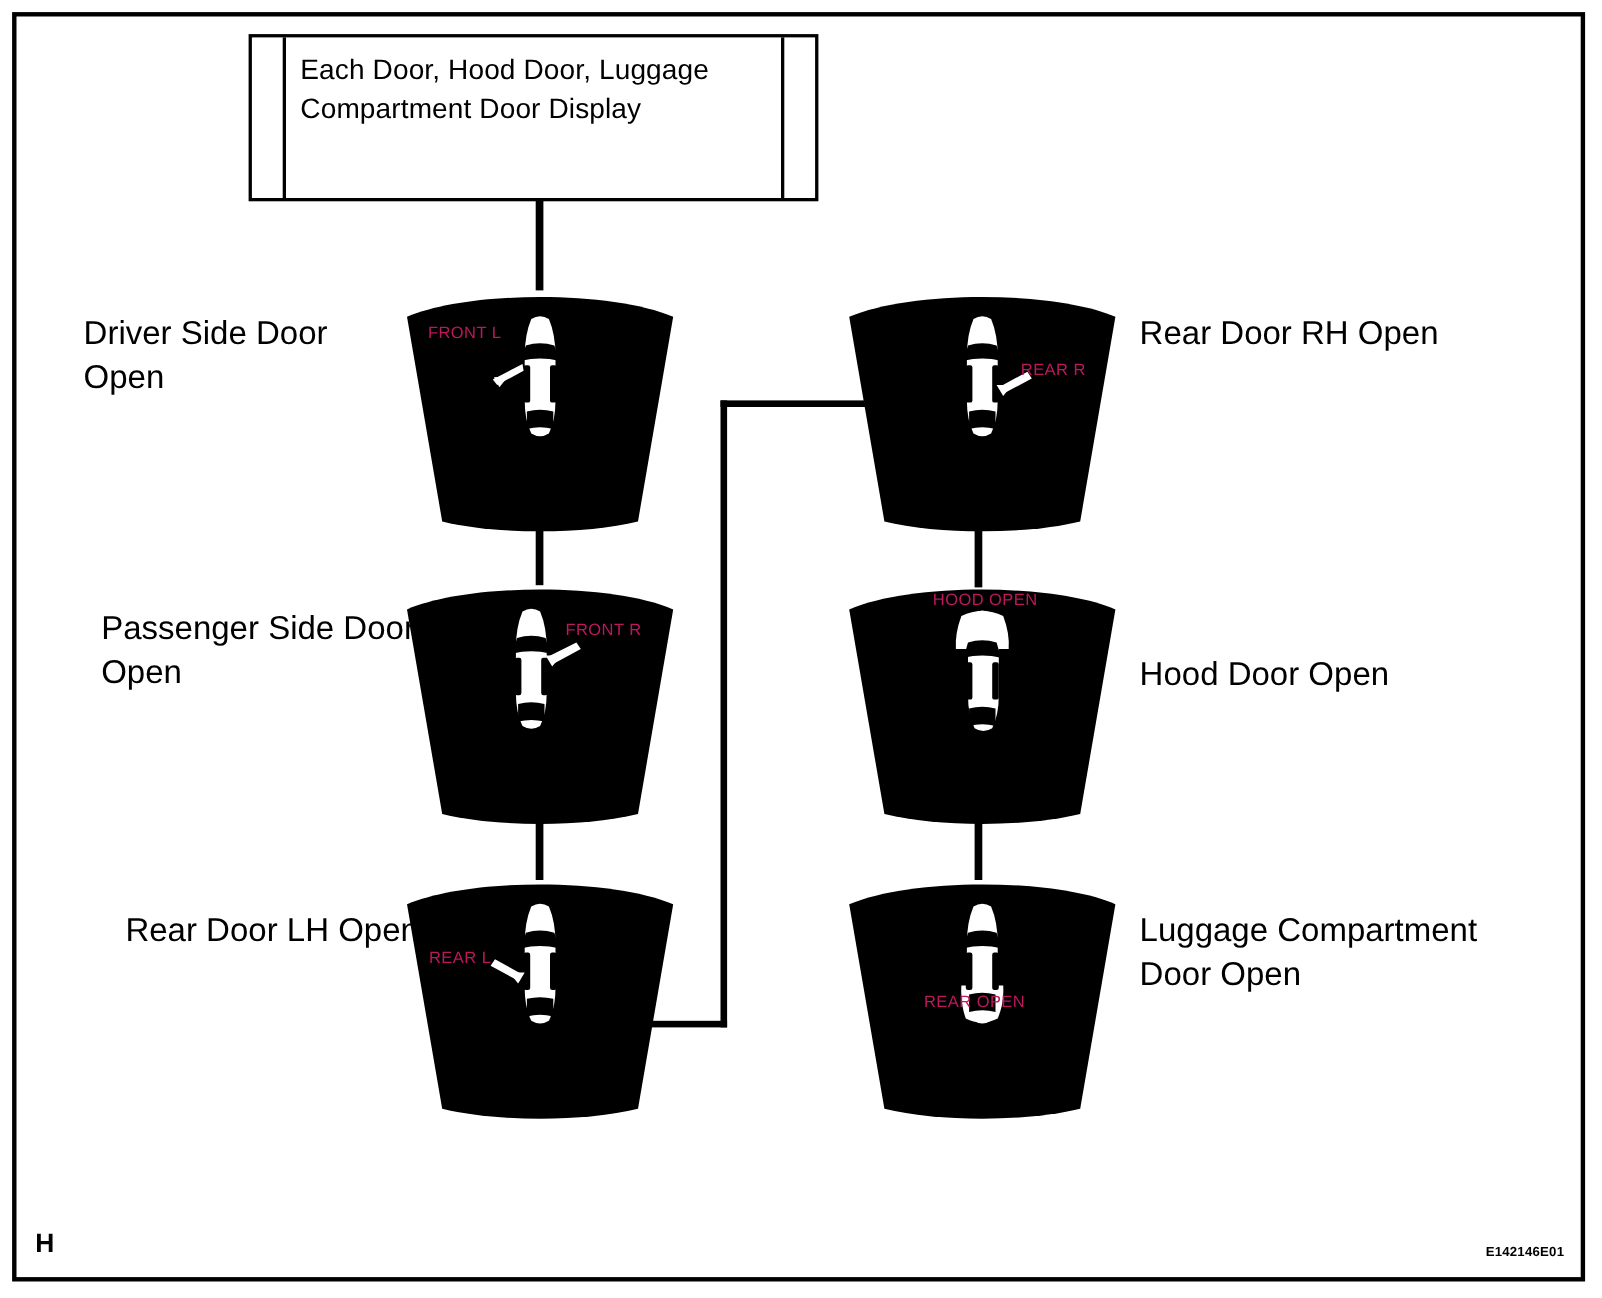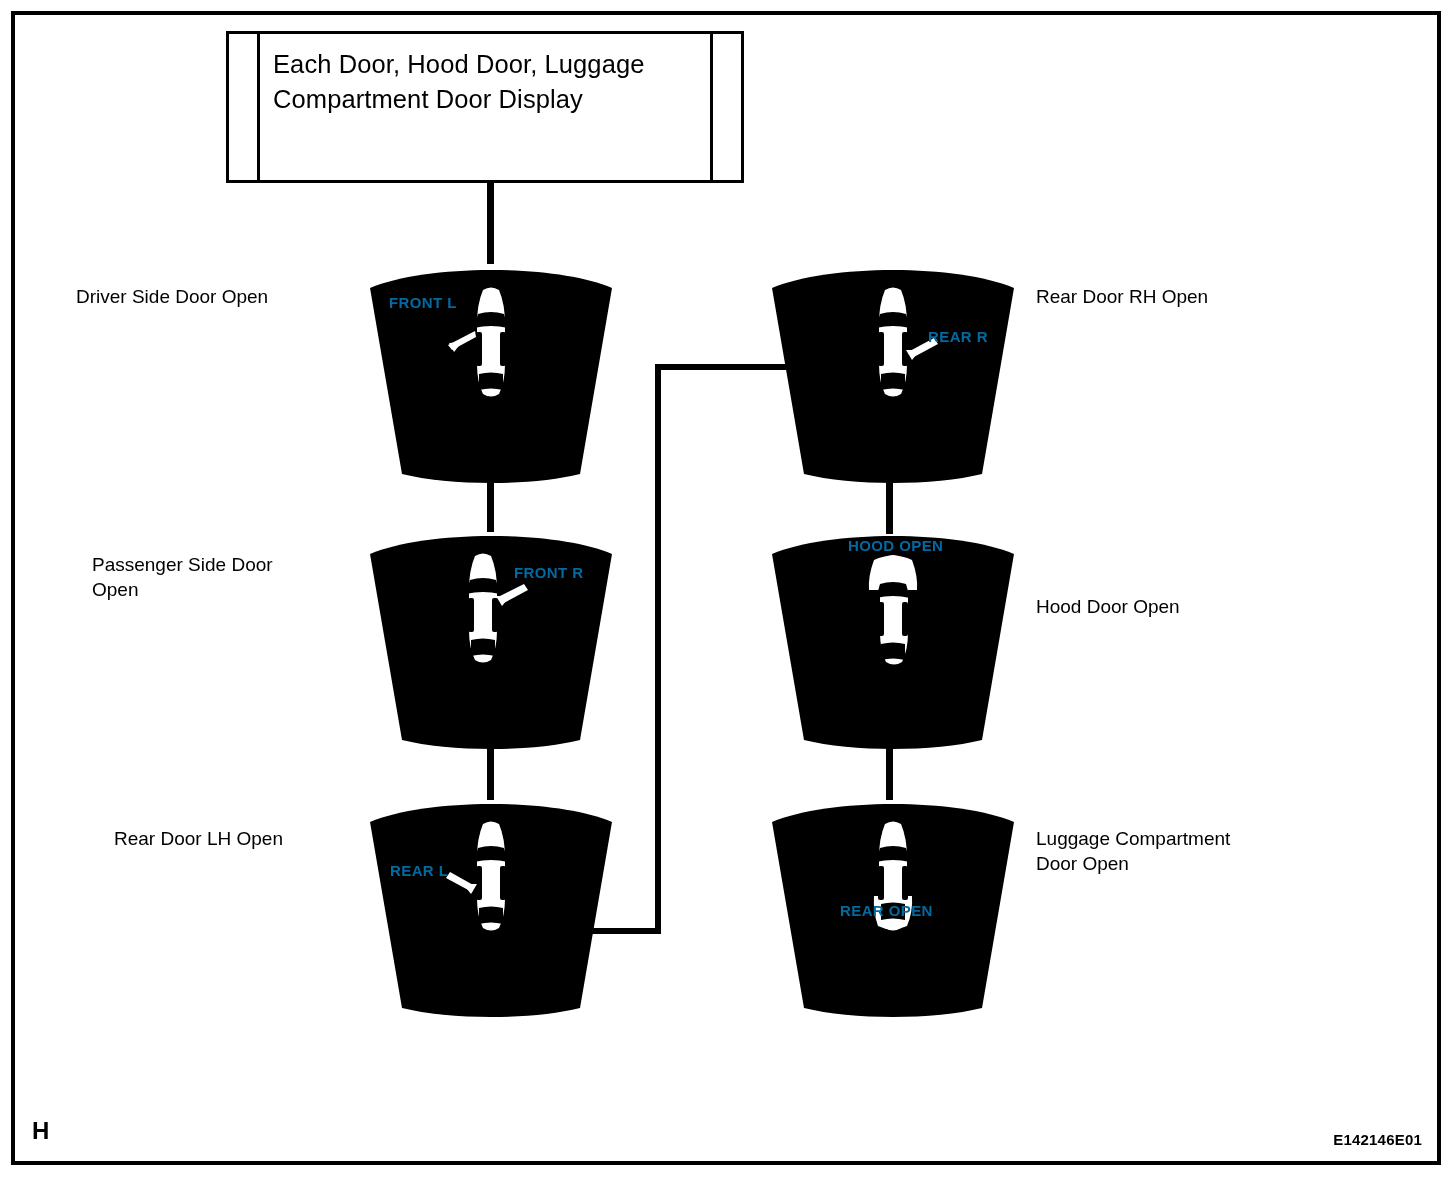--- a/index.html
+++ b/index.html
@@ -53,44 +53,44 @@
     width:250px;height:232px;
   }
   .panel svg{display:block;width:250px;height:232px;}
   .panel .overlay{
     position:absolute;left:0;top:0;
     width:250px;height:232px;
     pointer-events:none;
   }
   .panel-label{
     position:absolute;
-    color:#0369a1;
+    color:#be185d;
     font-size:15px;
-    font-weight:bold;
+    font-weight:normal;
     letter-spacing:.4px;
     white-space:nowrap;
   }
   
   .caption{
     position:absolute;
-    font-size:19px;
+    font-size:30px;
     line-height:1.33;
     white-space:pre-line;
   }
   
   #page-letter{
     position:absolute;
     left:32px;top:1117px;
     font-size:24px;
     font-weight:bold;
   }
   #fig-id{
     position:absolute;
     right:34px;top:1131px;
-    font-size:15px;
+    font-size:12px;
     font-weight:bold;
     letter-spacing:.2px;
   }
 </style>
 </head>
 <body>
 
 <div id="page">
   <div id="frame"></div>
 

